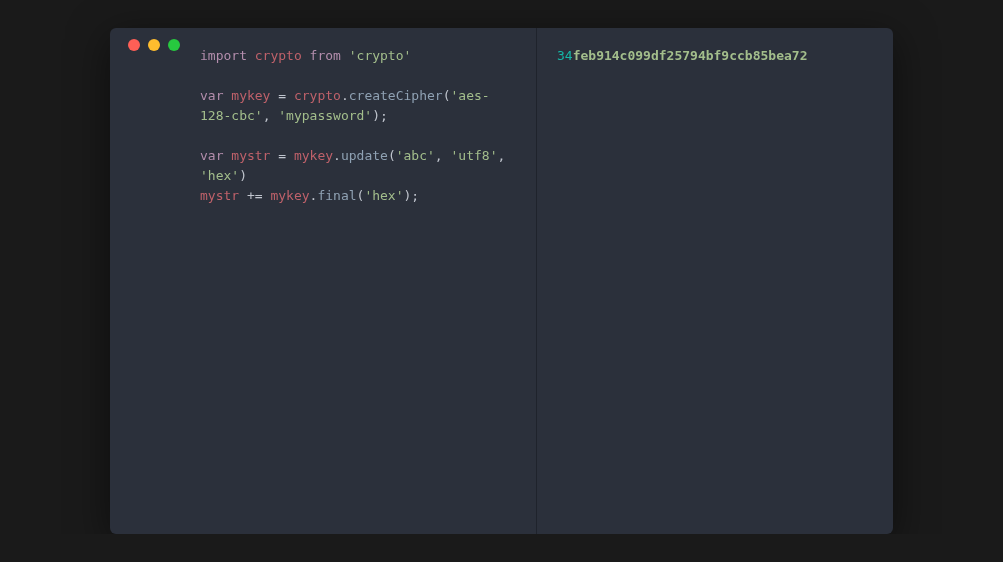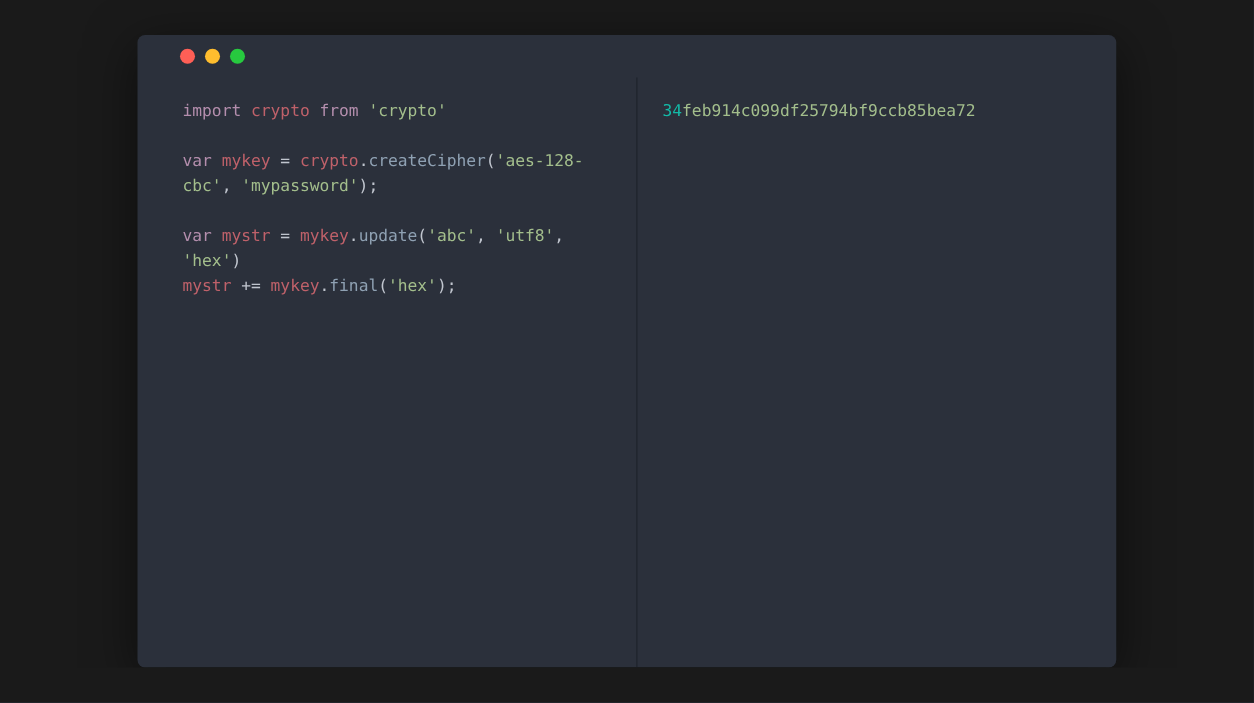--- a/index.html
+++ b/index.html
@@ -12,24 +12,22 @@
       font-family: 'SF Mono', 'Monaco', 'Menlo', 'Consolas', monospace;
       font-size: 13px;
       line-height: 20px;
     }
     .window {
       width: 783px;
       height: 506px;
       background: #2b303b;
       border-radius: 6px;
       display: flex;
-      flex-direction: column;
       overflow: hidden;
       box-shadow: 0 10px 40px rgba(0,0,0,0.5);
-      padding-left: 16px;
     }
     .titlebar {
       height: 34px;
       display: flex;
       align-items: center;
       padding-left: 18px;
       gap: 8px;
       flex-shrink: 0;
     }
     .dot {
@@ -56,21 +54,21 @@
       white-space: pre-wrap;
       word-break: break-word;
       color: #c0c5ce;
     }
     .tok-kw { color: #b48ead; }       
     .tok-var { color: #bf616a; }      
     .tok-str { color: #a3be8c; }      
     .tok-fn { color: #8fa1b3; }       
     .tok-op { color: #c0c5ce; }       
     .out-num { color: #14b8a6; }
-    .out-hex { color: #a3be8c; }
+    .out-hex { color: #a3be8c; font-weight: bold; }
   </style>
 </head>
 <body>
 
 <div class="window">
   <div class="titlebar">
     <div class="dot red"></div>
     <div class="dot yellow"></div>
     <div class="dot green"></div>
   </div>

